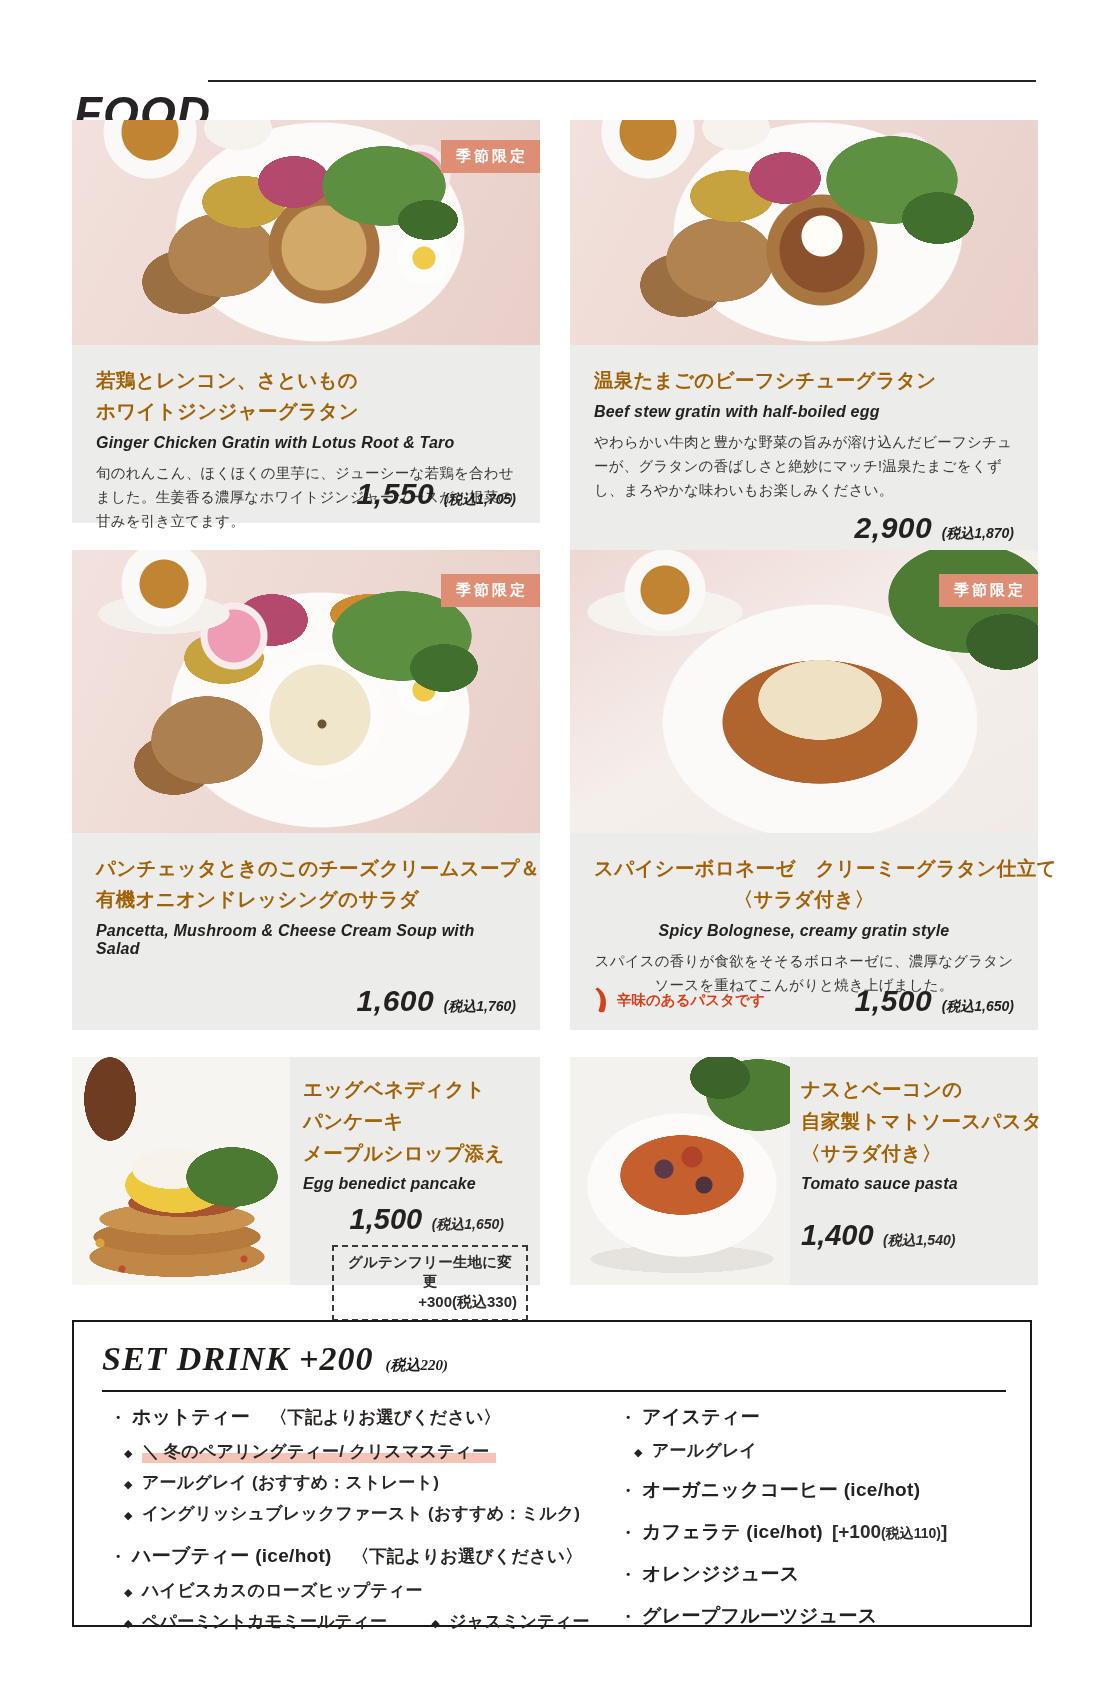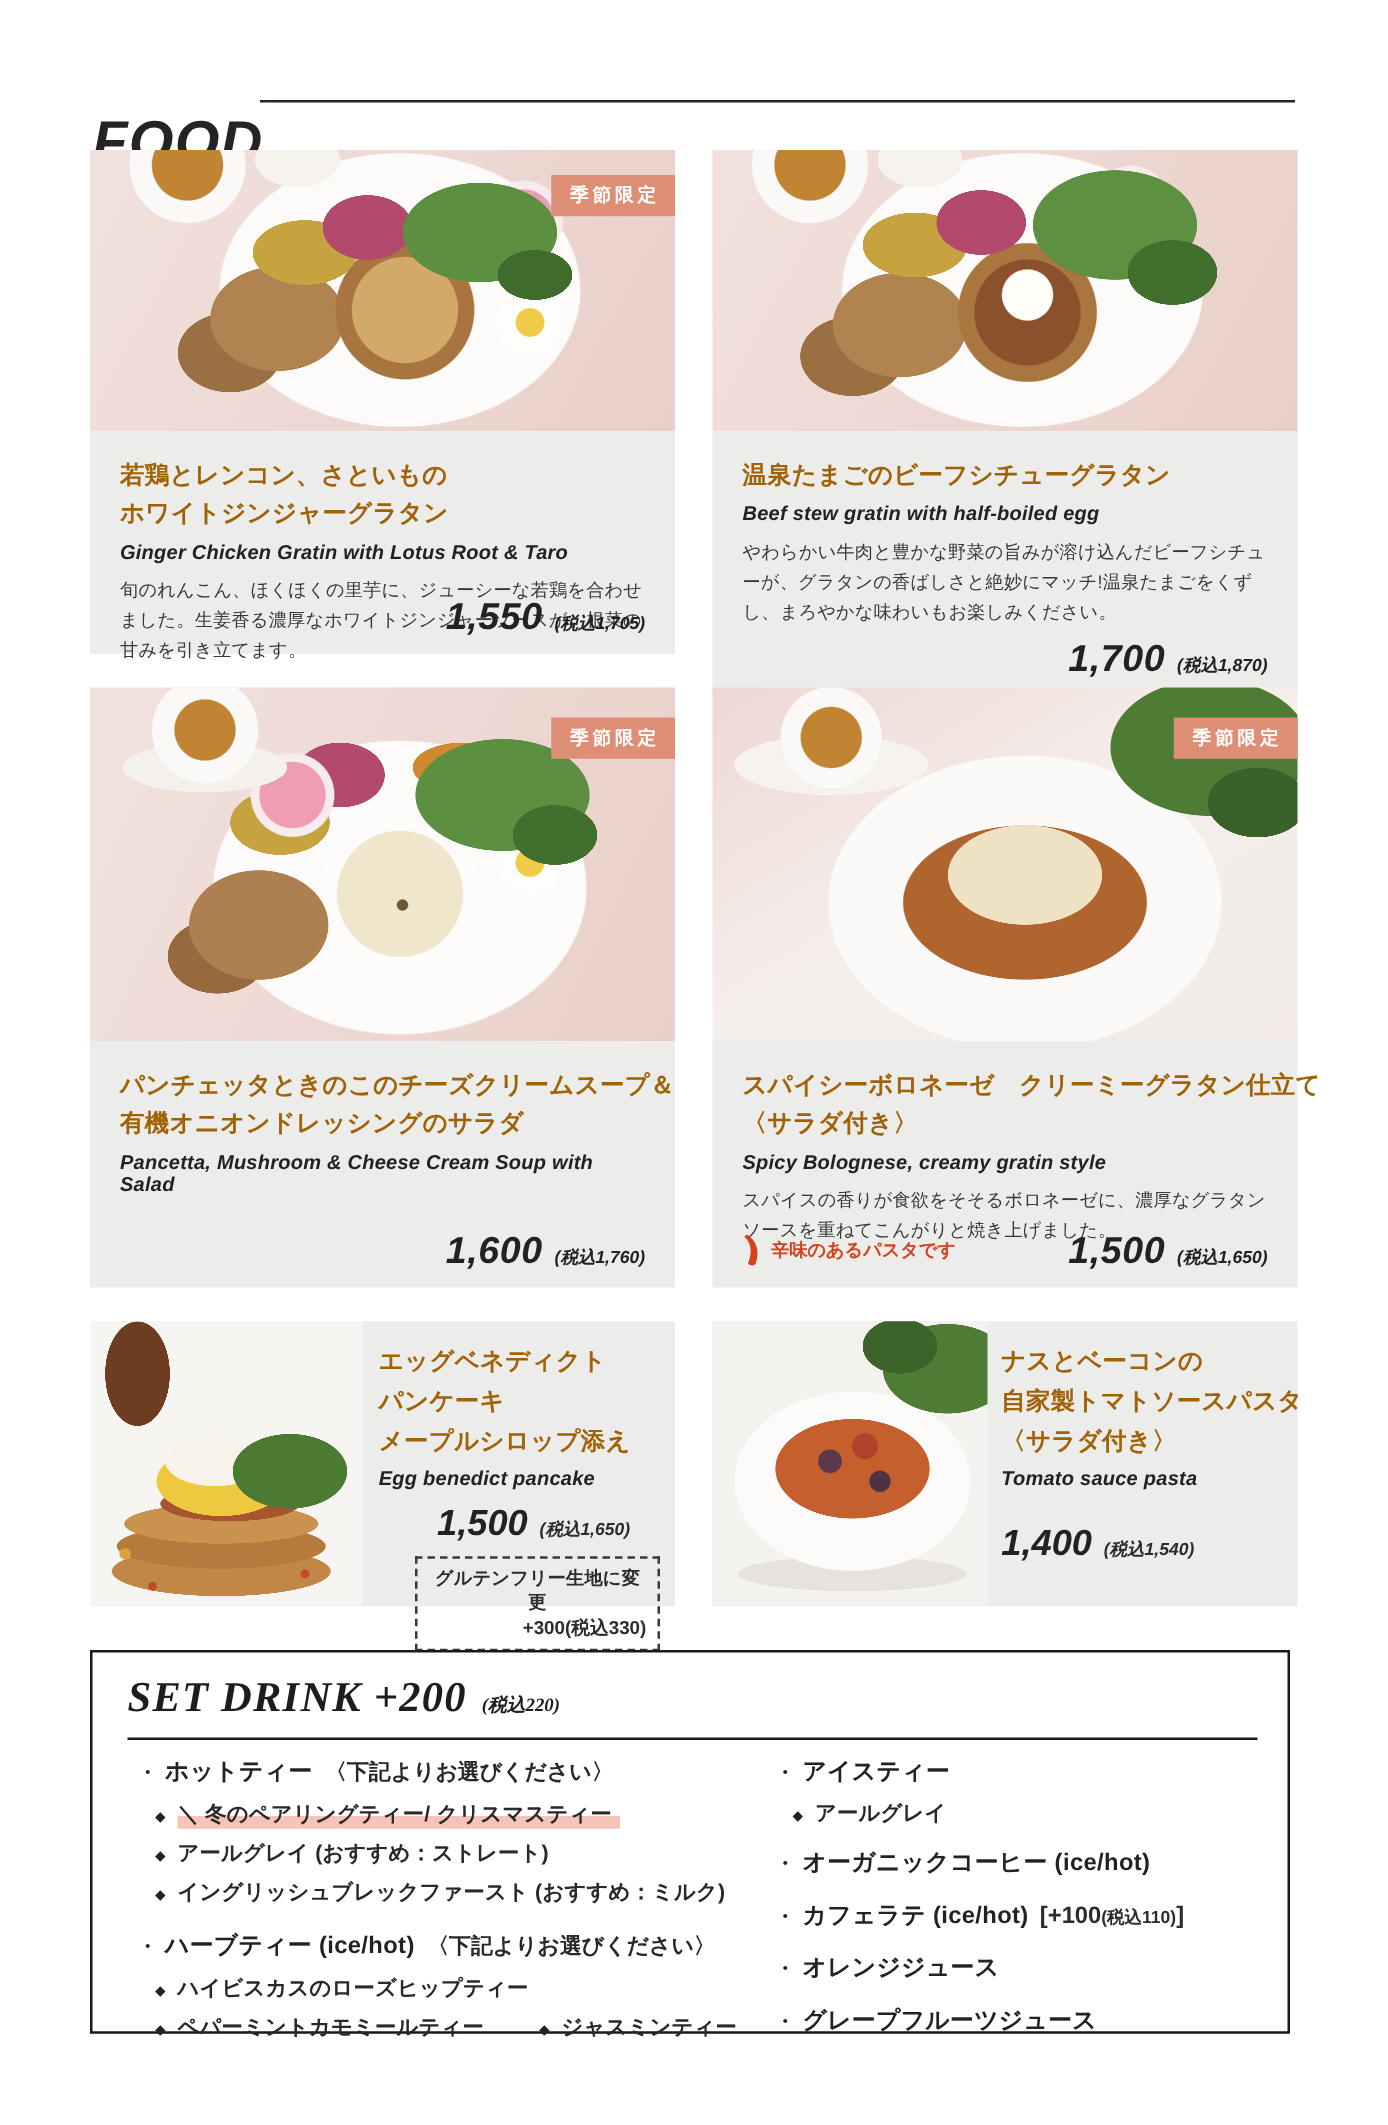--- a/index.html
+++ b/index.html
@@ -132,21 +132,21 @@
   .sd-title .big{font-size:34px;font-weight:800;font-style:italic;color:#1f1c1a;letter-spacing:1px;}
   .sd-title .tax{font-size:15px;font-weight:700;font-style:italic;margin-left:8px;color:#1f1c1a;}
   .sd-line{position:absolute;left:28px;top:68px;width:904px;height:2px;background:#1b1816;}
   .sd-col{position:absolute;top:82px;margin:0;padding:0;}
   .sd-col-left{left:36px;}
   .sd-col-right{left:546px;}
   .sd-col li{list-style:none;display:flex;align-items:baseline;white-space:nowrap;}
   .b-main{font-size:16px;font-weight:700;width:22px;color:#242120;}
   .b-sub{font-size:11px;width:18px;margin-left:14px;color:#242120;}
   .d-main{font-size:19px;font-weight:700;color:#242120;letter-spacing:.3px;}
-  .d-note{font-size:17.5px;font-weight:600;margin-left:10px;color:#2a2725;}
+  .d-note{font-size:17.5px;font-weight:600;margin-left:20px;color:#2a2725;}
   .d-sub{font-size:17px;font-weight:600;color:#2a2725;letter-spacing:.2px;}
   .d-sub2{margin-left:44px;}
   .d-suffix-big{font-size:19px;font-weight:700;margin-left:9px;}
   .d-suffix-small{font-size:14px;font-weight:700;}
   .d-suffix-end{font-size:19px;font-weight:700;}
   .hl{background:linear-gradient(transparent 56%,#f5c3b7 56%);padding-right:6px;}
   .mb-a{margin-bottom:10px;} .mb-b{margin-bottom:8px;} .mb-c{margin-bottom:18px;}
   .mb-d{margin-bottom:9px;} .mb-e{margin-bottom:15px;} .mb-f{margin-bottom:16px;}
 </style>
 </head>
@@ -171,21 +171,21 @@
   </div>
 </div>
 
 <div class="card" style="left:570px;top:120px;">
   <div class="photo p2"></div>
   <div class="cardbox" style="height:212px;">
     <div class="jt">温泉たまごのビーフシチューグラタン</div>
     <div class="et">Beef stew gratin with half-boiled egg</div>
     <div class="desc" style="width:420px;">やわらかい牛肉と豊かな野菜の旨みが溶け込んだビーフシチューが、グラタンの香ばしさと絶妙にマッチ!温泉たまごをくずし、まろやかな味わいもお楽しみください。</div>
     <div class="price">
-      <span class="num">1,700</span>
+      <span class="num">2,900</span>
       <span class="tax">(税込1,870)</span>
     </div>
   </div>
 </div>
 
 <div class="card" style="left:72px;top:550px;">
   <div class="photo p3">
     <div class="badge" style="top:24px;">季節限定</div>
   </div>
   <div class="cardbox" style="height:197px;">
@@ -196,21 +196,21 @@
       <span class="num">1,600</span>
       <span class="tax">(税込1,760)</span>
     </div>
   </div>
 </div>
 
 <div class="card" style="left:570px;top:550px;">
   <div class="photo p4">
     <div class="badge" style="top:24px;">季節限定</div>
   </div>
-  <div class="cardbox" style="height:197px;">
+  <div class="cardbox" style="height:197px;text-align:center;">
     <div class="jt">スパイシーボロネーゼ　クリーミーグラタン仕立て</div>
     <div class="jt">〈サラダ付き〉</div>
     <div class="et">Spicy Bolognese, creamy gratin style</div>
     <div class="desc" style="width:420px;">スパイスの香りが食欲をそそるボロネーゼに、濃厚なグラタンソースを重ねてこんがりと焼き上げました。</div>
     <div class="spicy">
       <svg width="16" height="28" viewBox="0 0 18 30">
         <path d="M4 1 C12 6 16 15 12 27 C11 29.5 6.5 29.5 5 27 C9 17 8 8 1.5 3 Z" fill="#d6411d"></path>
       </svg>
       <span>辛味のあるパスタです</span>
     </div>

